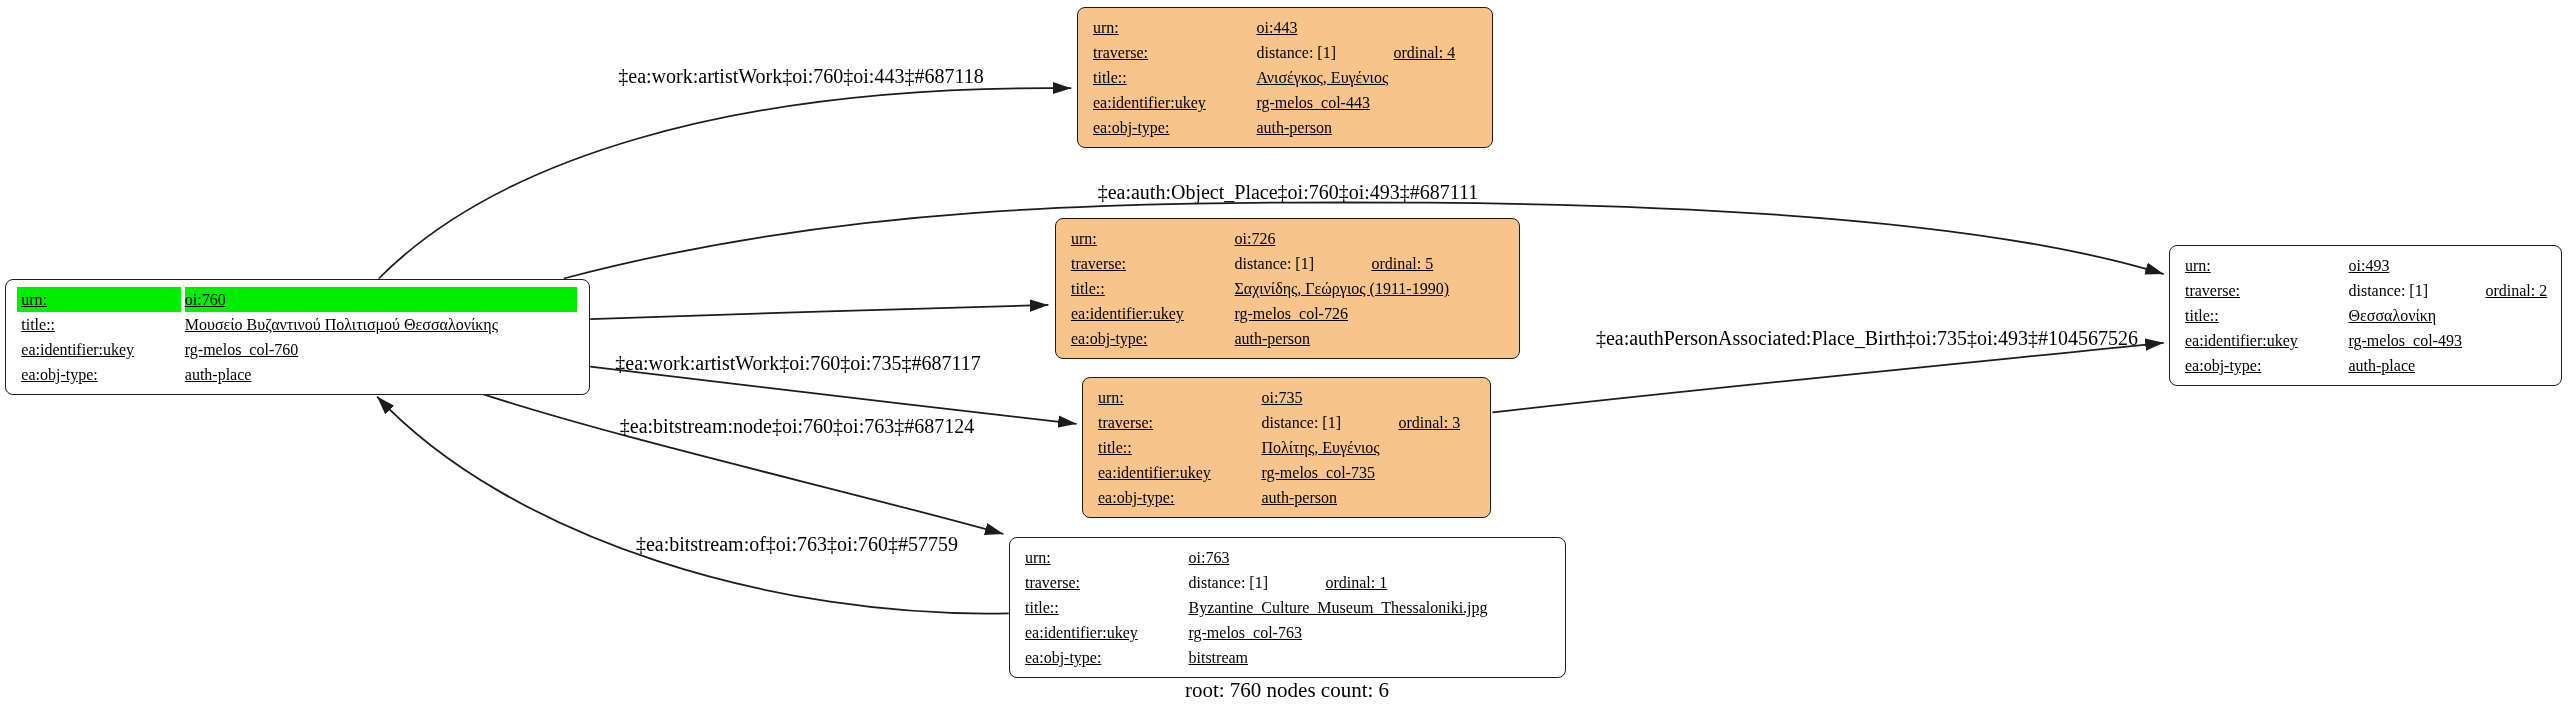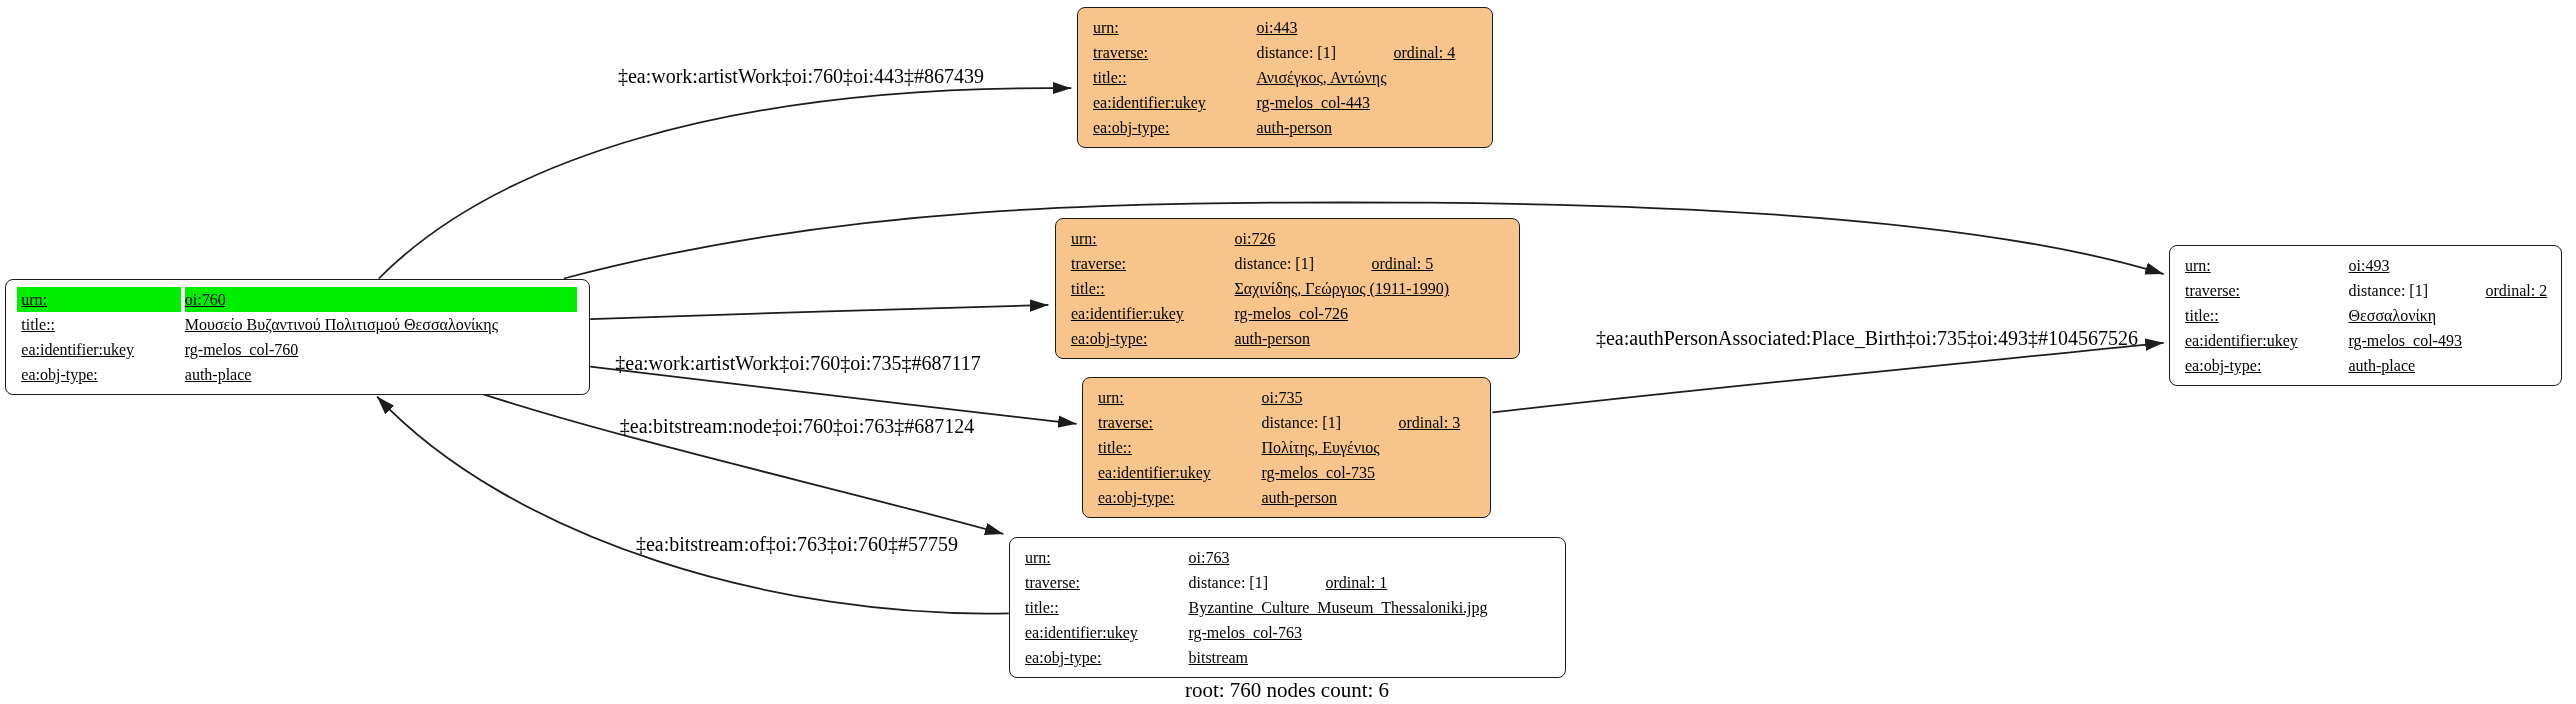--- a/index.html
+++ b/index.html
@@ -58,21 +58,22 @@
       <path d="M 430,316 C 560,185 820,96 1216,100" marker-end="url(#arrow)"></path>
       <path d="M 640,316 C 950,234 1250,228 1620,230 C 2050,233 2310,266 2456,311" marker-end="url(#arrow)"></path>
       <path d="M 670,362 C 840,356 1020,351 1190,346" marker-end="url(#arrow)"></path>
       <path d="M 670,416 C 830,436 1040,460 1222,481" marker-end="url(#arrow)"></path>
       <path d="M 535,443 C 700,498 960,556 1139,606" marker-end="url(#arrow)"></path>
       <path d="M 1145,696 C 880,702 580,612 428,450" marker-end="url(#arrow)"></path>
       <path d="M 1694,468 C 1930,441 2220,413 2456,389" marker-end="url(#arrow)"></path>
     </g>
   </svg>
 
-  <div class="elabel" style="left:801px;top:76px">‡ea:work:artistWork‡oi:760‡oi:443‡#867439</div>
+  <div class="elabel" style="left:801px;top:76px">‡ea:work:artistWork‡oi:760‡oi:443‡#687118</div>
+  <div class="elabel" style="left:1288px;top:192px">‡ea:auth:Object_Place‡oi:760‡oi:493‡#687111</div>
   <div class="elabel" style="left:798px;top:363px">‡ea:work:artistWork‡oi:760‡oi:735‡#687117</div>
   <div class="elabel" style="left:797px;top:426px">‡ea:bitstream:node‡oi:760‡oi:763‡#687124</div>
   <div class="elabel" style="left:797px;top:544px">‡ea:bitstream:of‡oi:763‡oi:760‡#57759</div>
   <div class="elabel" style="left:1867px;top:338px">‡ea:authPersonAssociated:Place_Birth‡oi:735‡oi:493‡#104567526</div>
 
   <div class="node" style="left:5.3px;top:279px;width:585px">
     <div class="row hl">
       <span class="lbl">urn:</span>
       <span class="val">oi:760</span>
     </div>
@@ -94,21 +95,21 @@
     <div class="row">
       <span class="lbl">urn:</span>
       <span class="val">oi:443</span>
     </div>
     <div class="row">
       <span class="lbl">traverse:</span>
       <span class="val"><span class="dist">distance: [1]</span><span>ordinal: 4</span></span>
     </div>
     <div class="row">
       <span class="lbl">title::</span>
-      <span class="val">Ανισέγκος, Αντώνης</span>
+      <span class="val">Ανισέγκος, Ευγένιος</span>
     </div>
     <div class="row">
       <span class="lbl">ea:identifier:ukey</span>
       <span class="val">rg-melos_col-443</span>
     </div>
     <div class="row">
       <span class="lbl">ea:obj-type:</span>
       <span class="val">auth-person</span>
     </div>
   </div>

